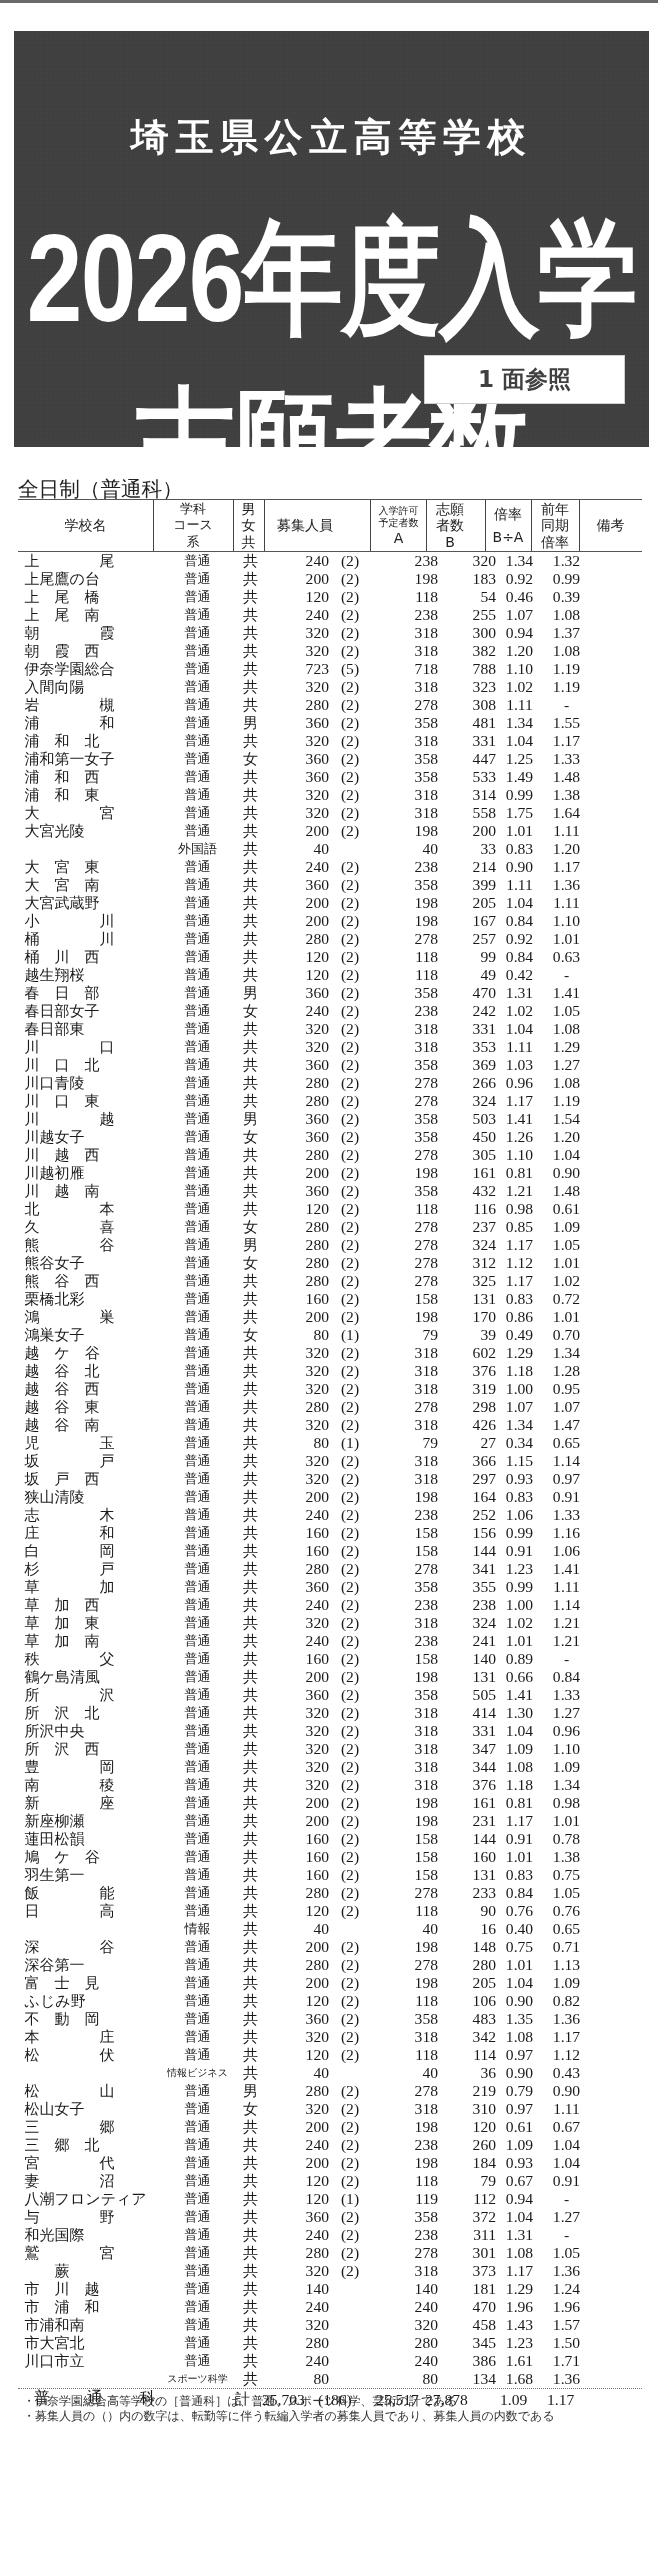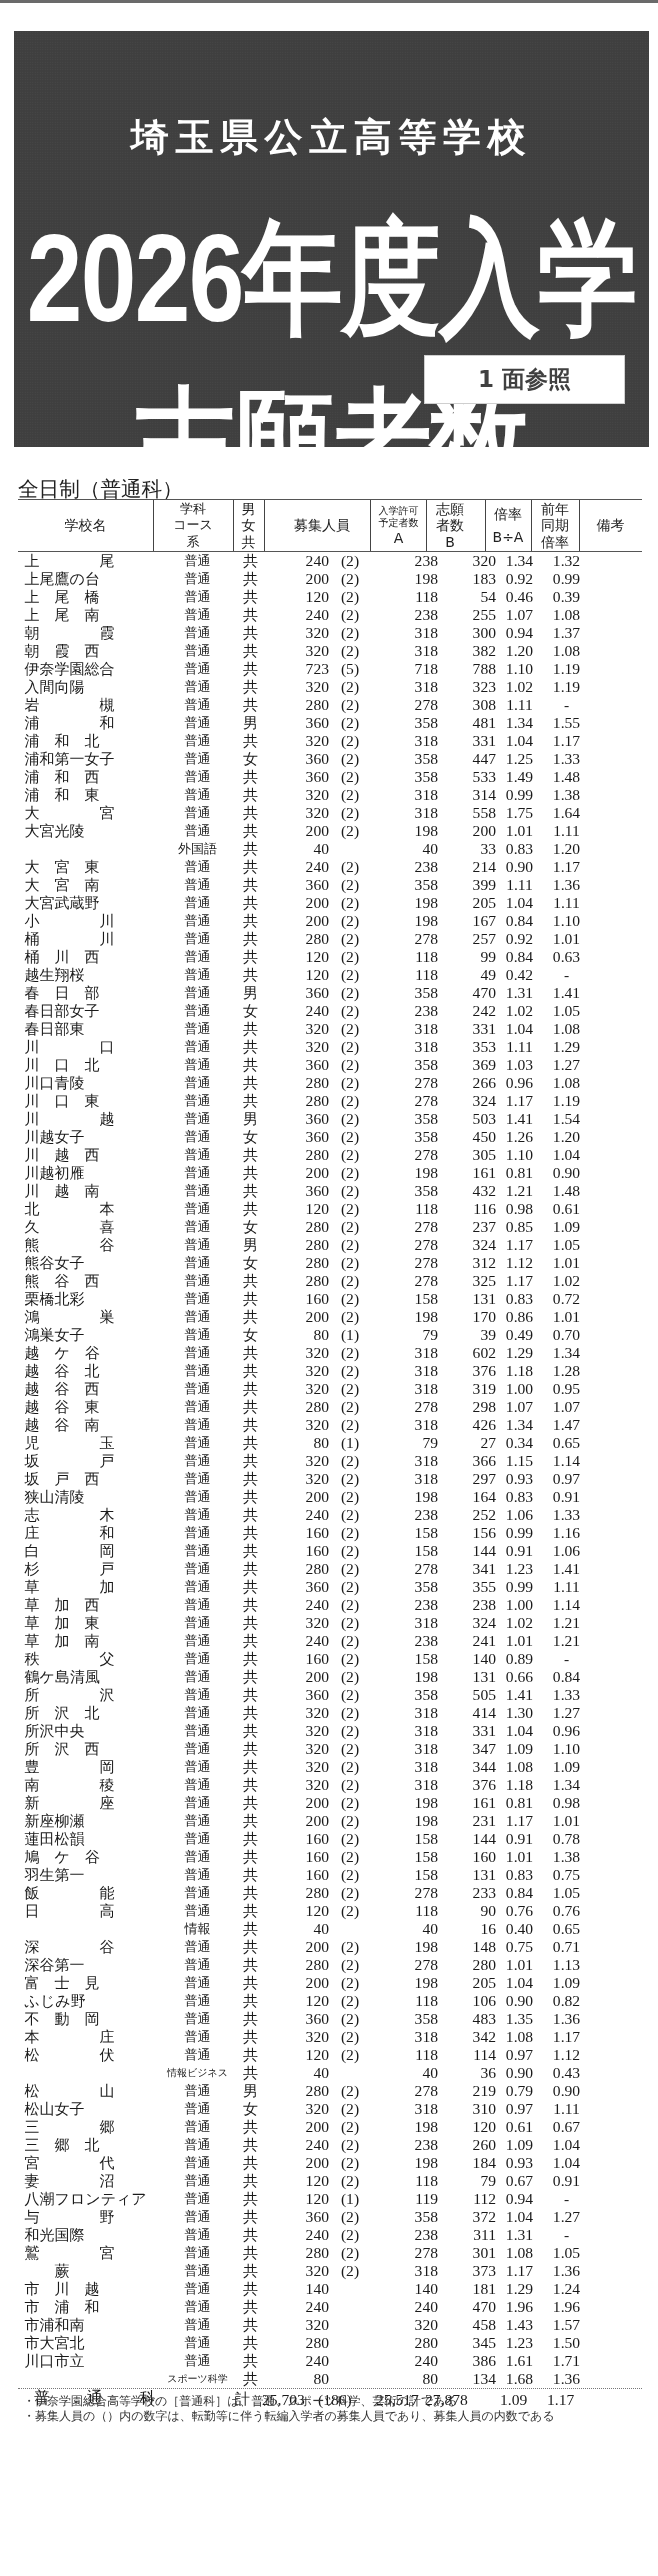--- a/index.html
+++ b/index.html
@@ -73,21 +73,21 @@
     </div>
     <div class="vline" style="left:215px"></div>
     <div class="hcell" style="left:215px;width:31px">
       <div>
           <div>男</div>
           <div>女</div>
           <div>共</div>
         </div>
     </div>
     <div class="vline" style="left:246px"></div>
-    <div class="hcell" style="left:256px;width:96px">
+    <div class="hcell" style="left:239px;width:96px">
         <span>募集人員</span>
       </div>
     <div class="vline" style="left:352px"></div>
     <div class="hcell" style="left:352px;width:57px">
       <div>
           <small>入学許可</small>
           <small>予定者数</small>
           <div>A</div>
         </div>
     </div>

